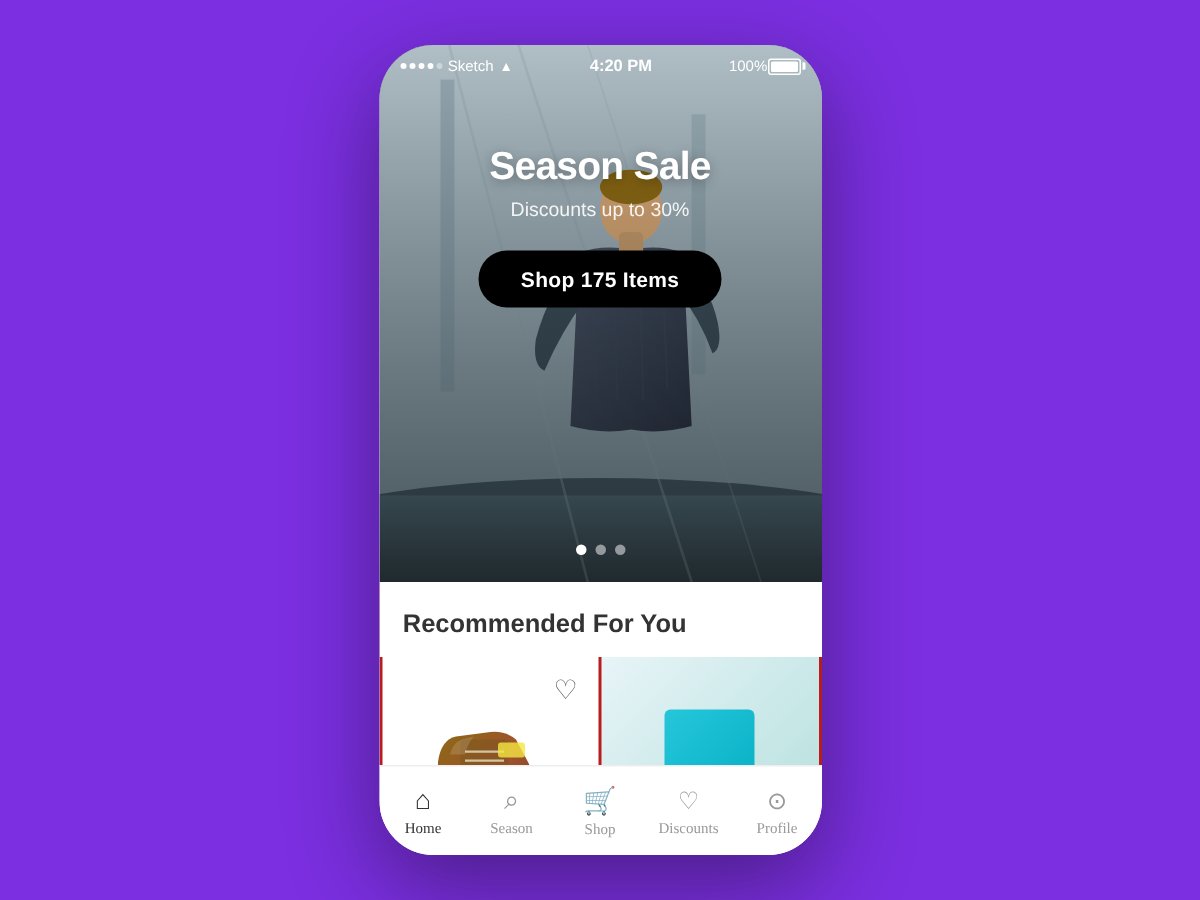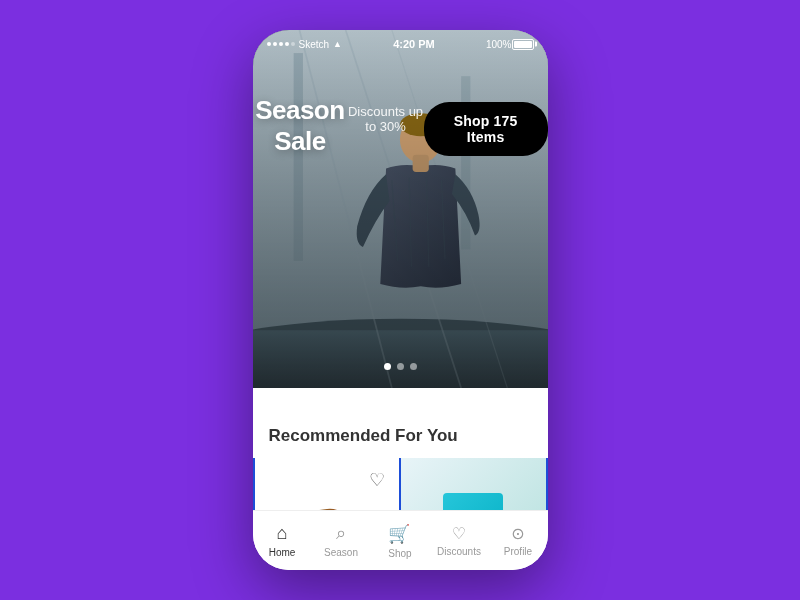--- a/index.html
+++ b/index.html
@@ -123,21 +123,21 @@
       );
       position: relative;
     }
 
     .hero-content {
       position: absolute;
       top: 65px;
       left: 0;
       right: 0;
       display: flex;
-      flex-direction: row;
+      flex-direction: column;
       align-items: center;
       text-align: center;
       color: #fff;
     }
 
     .hero-title {
       font-size: 26px;
       font-weight: 700;
       letter-spacing: -0.5px;
       text-shadow: 0 2px 8px rgba(0,0,0,0.3);
@@ -181,23 +181,22 @@
       background: rgba(255,255,255,0.5);
     }
 
     .carousel-dot.active {
       background: #fff;
     }
 
     
     .body-content {
       flex: 1;
-      background: #1d4ed8;
+      background: #b91c1c;
       overflow: hidden;
-      margin-top: 20px;
     }
 
     .section-title {
       font-size: 17px;
       font-weight: 600;
       color: #333;
       padding: 18px 16px 12px;
       background: #fff;
     }
 
@@ -294,20 +293,21 @@
       color: #999;
     }
 
     .nav-icon.active {
       color: #333;
     }
 
     .nav-label {
       font-size: 10px;
       color: #999;
+      font-family: Liberation Serif, serif;
     }
 
     .nav-label.active {
       color: #333;
       font-weight: 500;
     }
   </style>
 </head>
 <body>
 

